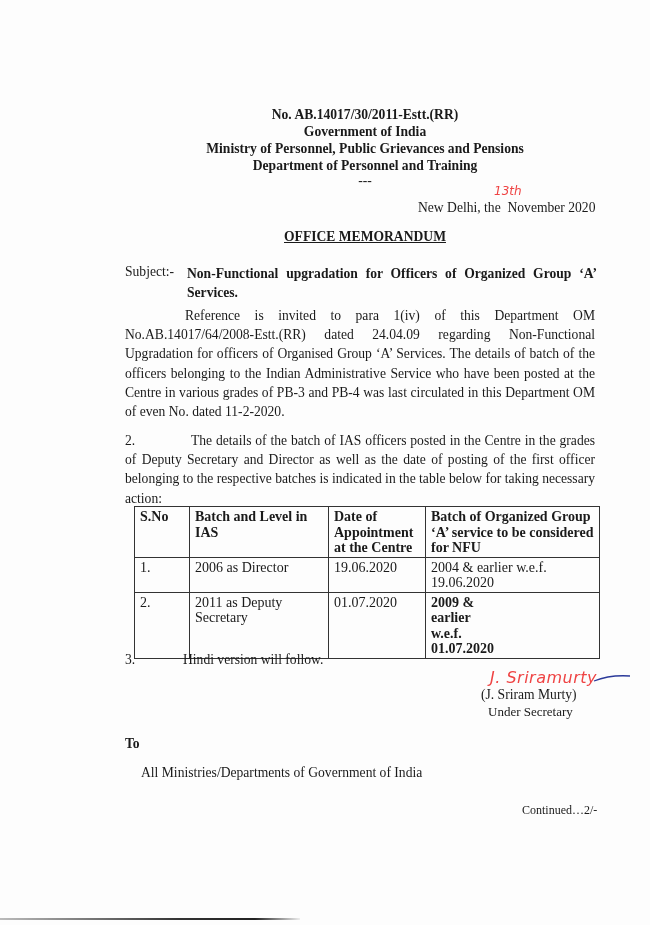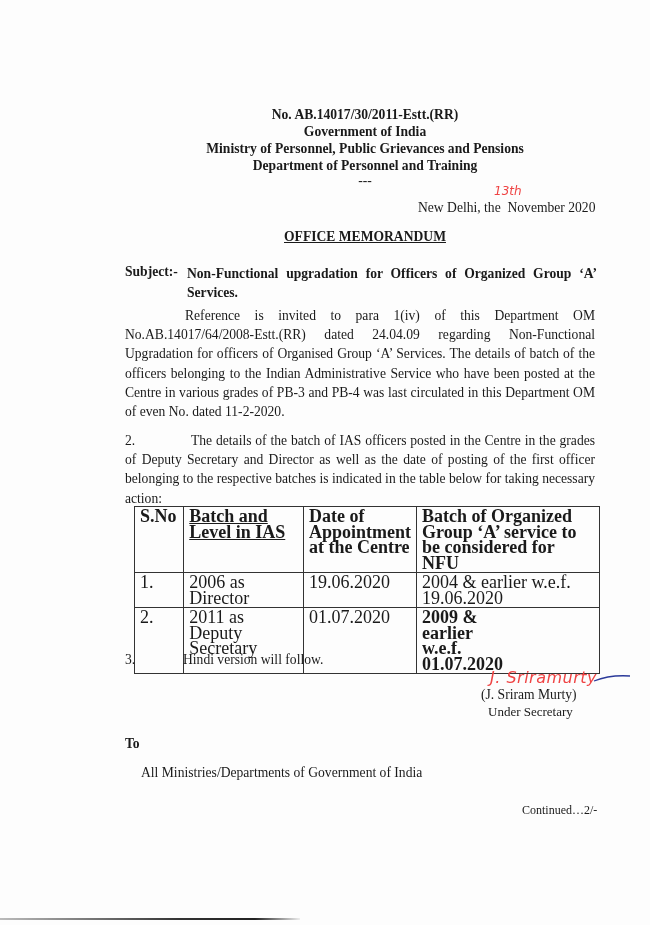--- a/index.html
+++ b/index.html
@@ -5,56 +5,56 @@
   html, body { margin: 0; padding: 0; }
   body {
     width: 650px; height: 925px; background: #fdfdfd; position: relative; overflow: hidden;
     font-family: "Liberation Serif", serif; color: #1a1a1a; font-size: 13.6px;
   }
   .abs { position: absolute; }
   .center-block { left: 0; width: 650px; text-align: center; font-weight: bold; font-size: 13.6px; line-height: 17px; }
   .para { position: absolute; left: 118px; width: 476px; text-align: justify; line-height: 19.2px; font-size: 13.6px; }
   .para .indent { display: inline-block; width: 66px; }
   .handwrite { font-family: "DejaVu Sans", sans-serif; color: #ef4444; font-style: italic; }
-  table.nfu { position: absolute; left: 134px; top: 506px; border-collapse: collapse; width: 466px; font-size: 18px; line-height: 15.5px; }
+  table.nfu { position: absolute; left: 134px; top: 506px; border-collapse: collapse; width: 466px; font-size: 14px; line-height: 15.5px; }
   table.nfu th, table.nfu td { border: 1px solid #333; padding: 2px 5px 1px 5px; text-align: left; vertical-align: top; }
   table.nfu th { font-weight: bold; }
   .bottom-rule { position: absolute; top: 918px; left: 0; width: 300px; height: 2px;
     background: linear-gradient(to right, #bbb, #333 60%, #222 85%, #eee); }
 </style>
 </head>
 <body>
 
 <div class="abs center-block" style="top:106px; left:40px;">No. AB.14017/30/2011-Estt.(RR)</div>
 <div class="abs center-block" style="top:123px; left:40px;">Government of India</div>
 <div class="abs center-block" style="top:140px; left:40px;">Ministry of Personnel, Public Grievances and Pensions</div>
 <div class="abs center-block" style="top:157px; left:40px;">Department of Personnel and Training</div>
 <div class="abs center-block" style="top:172px; left:40px; font-weight:normal;">---</div>
 
 <div class="abs handwrite" style="top:184px; left:494px; font-size:12px;">13th</div>
 <div class="abs" style="top:200px; left:418px; font-size:13.6px; white-space:pre;">New Delhi, the  November 2020</div>
 
 <div class="abs" style="top:229px; left:0; width:650px; text-align:center; left:40px; font-weight:bold; text-decoration:underline; font-size:13.6px;">OFFICE MEMORANDUM</div>
 
-<div class="abs" style="top:264px; left:125px; font-weight:bold; font-size:13.6px;">Subject:-</div>
+<div class="abs" style="top:264px; left:125px; font-weight:normal; font-size:13.6px;">Subject:-</div>
 <div class="abs" style="top:264px; left:187px; width:410px; font-weight:bold; font-size:13.6px; line-height:19px; text-align:justify;">Non-Functional upgradation for Officers of Organized Group ‘A’ Services.</div>
 
 <div class="para" style="top:306px; left:125px; width:470px;">
   <span class="indent" style="width:60px;"></span><span>Reference is invited to para 1(iv) of this Department OM No.AB.14017/64/2008-Estt.(RR)  dated 24.04.09 regarding Non-Functional Upgradation for officers of Organised Group ‘A’ Services. The details of batch of the officers belonging to the Indian Administrative Service who have been posted at the Centre in various grades of PB-3 and PB-4 was last circulated in this Department OM of even No. dated 11-2-2020.</span>
 </div>
 
 <div class="para" style="top:431px; left:125px; width:470px;">
   <span class="indent">2.</span><span>The details of the batch of IAS officers posted in the Centre in the grades of Deputy Secretary and Director as well as the date of posting of the first officer belonging to the respective batches is indicated in the table below for taking necessary action:</span>
 </div>
 
 <table class="nfu">
   <thead>
     <tr>
       <th style="width:44px;">S.No</th>
-      <th style="width:128px;text-decoration:underline;">Batch and Level in IAS</th>
+      <th style="width:128px;">Batch and Level in IAS</th>
       <th style="width:86px;">Date of Appointment at the Centre</th>
       <th>Batch of Organized Group ‘A’ service to be considered for NFU</th>
     </tr>
   </thead>
   <tbody>
     <tr>
       <td>1.</td>
       <td>2006 as Director</td>
       <td>19.06.2020</td>
       <td style="">2004 &amp; earlier w.e.f. 19.06.2020</td>

